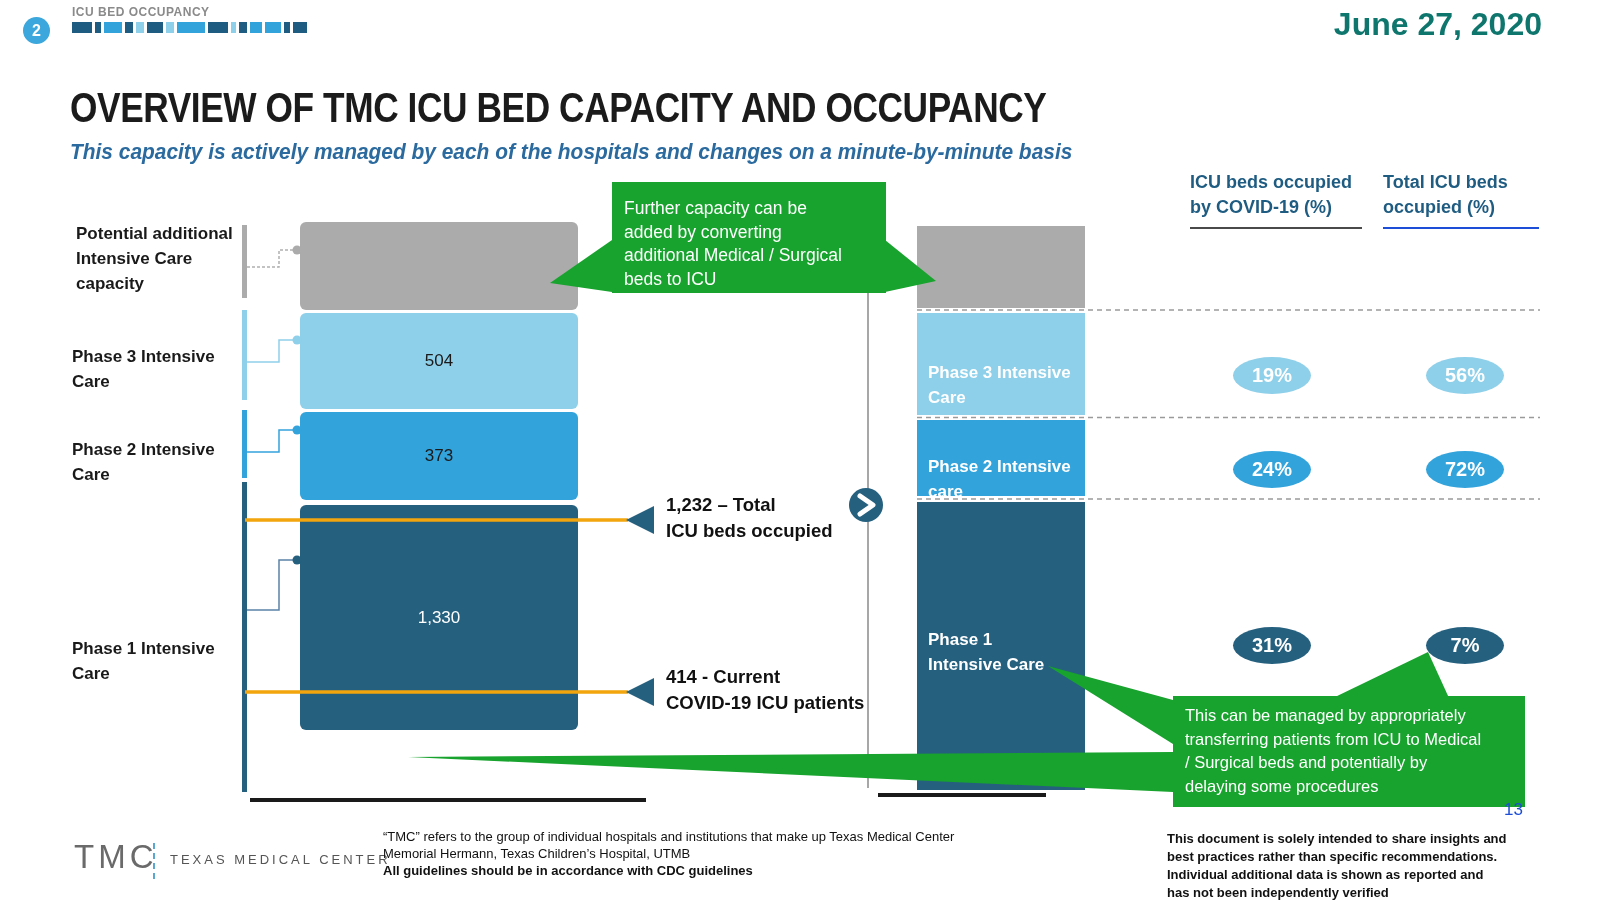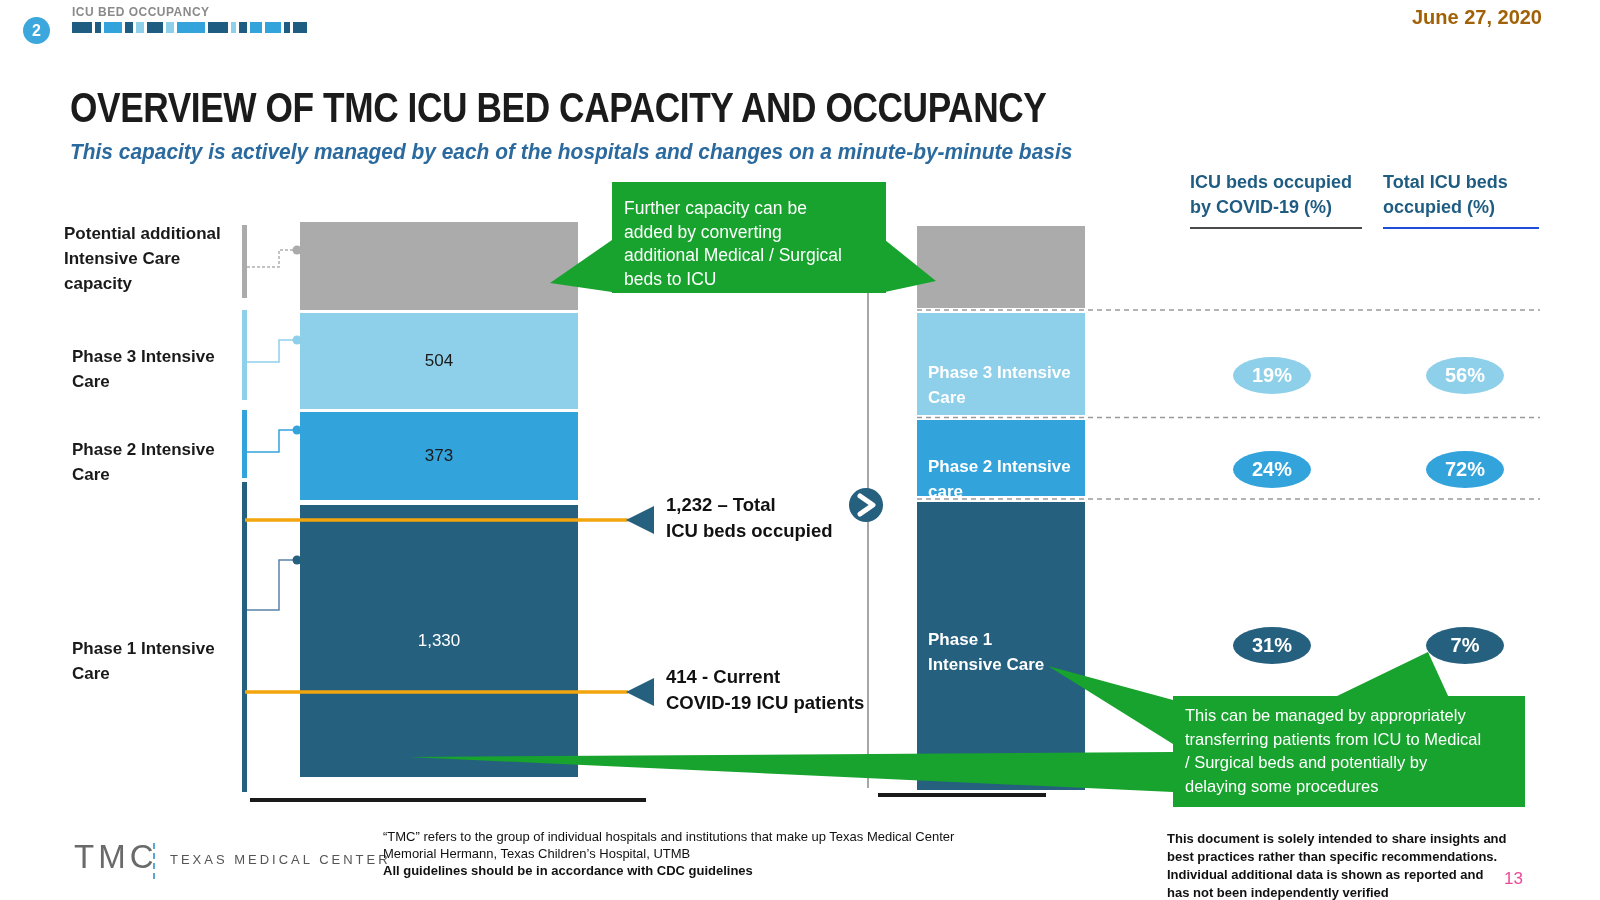--- a/index.html
+++ b/index.html
@@ -6,30 +6,30 @@
   #stage{position:relative;width:1600px;height:900px;background:#ffffff;overflow:hidden;
          font-family:"Liberation Sans","DejaVu Sans",sans-serif;color:#1a1a1a;}
   .abs{position:absolute;}
   
   .badge{left:23px;top:17px;width:27px;height:27px;border-radius:50%;background:#3ba7dc;
          color:#fff;font-weight:bold;font-size:16px;display:flex;align-items:center;justify-content:center;}
   .section{left:72px;top:5px;font-size:12px;font-weight:bold;color:#8a8a8a;letter-spacing:.5px;}
   .strip{left:72px;top:22px;display:flex;gap:3px;height:11px;}
   .strip span{display:block;height:11px;}
   .sd{background:#1f5c82;} .sm{background:#33a3dc;} .sl{background:#8ecfe9;}
-  .date{right:58px;top:6px;font-size:20px;font-weight:bold;color:#a16207;}
+  .date{right:58px;top:6px;font-size:32px;font-weight:bold;color:#0f766e;}
   h1.title{left:70px;top:84px;margin:0;font-size:42px;font-weight:bold;color:#1b1b1b;
            white-space:nowrap;transform:scaleX(.84);transform-origin:left center;letter-spacing:-.5px;}
   .subtitle{left:70px;top:139px;font-size:22px;font-weight:bold;font-style:italic;color:#2b6a9e;
             white-space:nowrap;transform:scaleX(.95);transform-origin:left center;}
   
   .blabel{width:175px;font-size:17px;font-weight:bold;line-height:25px;white-space:pre-line;color:#1a1a1a;}
   .bracket{width:5px;}
   
-  .block{left:300px;width:278px;display:flex;align-items:center;justify-content:center;}
+  .block{left:300px;width:278px;display:flex;align-items:center;justify-content:center;border-radius:6px;}
   .block .val{font-size:17px;}
   .c-gray{background:#ababab;} .c-l{background:#8ecfe9;} .c-m{background:#33a3dc;} .c-d{background:#25607f;}
   .miniblock{left:917px;width:168px;box-sizing:border-box;padding-left:11px;color:#fff;
              font-size:17px;font-weight:bold;line-height:25px;white-space:pre-line;}
   .baseline{background:#1a1a1a;height:4px;}
   
   #lines{left:0;top:0;width:1600px;height:900px;pointer-events:none;}
   
   .ann{font-size:18.5px;font-weight:bold;line-height:26px;white-space:pre-line;color:#111;}
   
@@ -44,21 +44,21 @@
         color:#fff;font-size:20px;font-weight:bold;}
   
   .tmc{left:74px;top:838px;font-size:33px;font-weight:normal;color:#6a6a6a;letter-spacing:4px;}
   .logodiv{left:153px;top:843px;height:36px;border-left:2px dashed #5aa7d0;}
   .tmcname{left:170px;top:852px;font-size:13px;color:#555;letter-spacing:3px;}
   .src{left:383px;top:828px;font-size:13px;line-height:17px;color:#111;}
   .src div{white-space:nowrap;}
   .src .b{font-weight:bold;}
   .disc{left:1167px;top:830px;font-size:13px;font-weight:bold;line-height:18px;color:#111;}
   .disc div{white-space:nowrap;}
-  .pageno{left:1504px;top:869px;font-size:17px;color:#ec4899;}
+  .pageno{left:1504px;top:800px;font-size:17px;color:#1d4ed8;}
 </style>
 </head>
 <body>
 
 <div id="stage">
 
   <div class="abs badge">
       <span>2</span>
     </div>
   <div class="abs section">ICU BED OCCUPANCY</div>
@@ -77,21 +77,21 @@
     <span class="sm" style="width:12px"></span>
     <span class="sm" style="width:16px"></span>
     <span class="sd" style="width:6px"></span>
     <span class="sd" style="width:14px"></span>
   </div>
   <div class="abs date">June 27, 2020</div>
 
   <h1 class="abs title">OVERVIEW OF TMC ICU BED CAPACITY AND OCCUPANCY</h1>
   <div class="abs subtitle">This capacity is actively managed by each of the hospitals and changes on a minute-by-minute basis</div>
 
-  <div class="abs blabel" style="left:64px;top:221px">Potential additional
+  <div class="abs blabel" style="left:76px;top:221px">Potential additional
 Intensive Care
 capacity</div>
   <div class="abs blabel" style="left:72px;top:344px">Phase 3 Intensive
 Care</div>
   <div class="abs blabel" style="left:72px;top:437px">Phase 2 Intensive
 Care</div>
   <div class="abs blabel" style="left:72px;top:636px">Phase 1 Intensive
 Care</div>
 
   <div class="abs bracket c-gray" style="left:242px;top:225px;height:73px"></div>
@@ -99,21 +99,21 @@
   <div class="abs bracket c-m" style="left:242px;top:410px;height:68px"></div>
   <div class="abs bracket c-d" style="left:242px;top:482px;height:310px"></div>
 
   <div class="abs block c-gray" style="top:222px;height:88px"></div>
   <div class="abs block c-l" style="top:313px;height:96px">
       <span class="val">504</span>
     </div>
   <div class="abs block c-m" style="top:412px;height:88px">
       <span class="val">373</span>
     </div>
-  <div class="abs block c-d" style="top:505px;height:272px;color:#fff">
+  <div class="abs block c-d" style="top:505px;height:225px;color:#fff">
       <span class="val">1,330</span>
     </div>
   <div class="abs baseline" style="left:250px;top:798px;width:396px"></div>
 
   <div class="abs miniblock c-gray" style="top:226px;height:82px"></div>
   <div class="abs miniblock c-l" style="top:313px;height:102px;padding-top:22px">
       <span>Phase 3 Intensive
 Care</span></div>
   <div class="abs miniblock c-m" style="top:420px;height:76px;padding-top:9px">
       <span>Phase 2 Intensive

